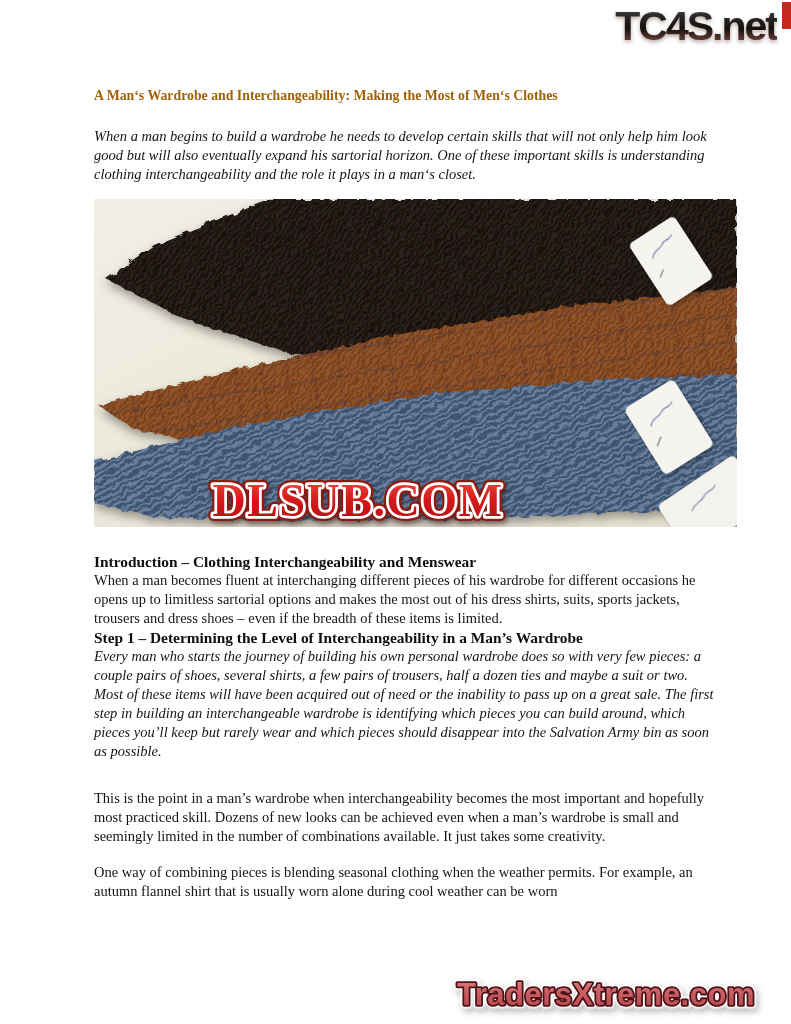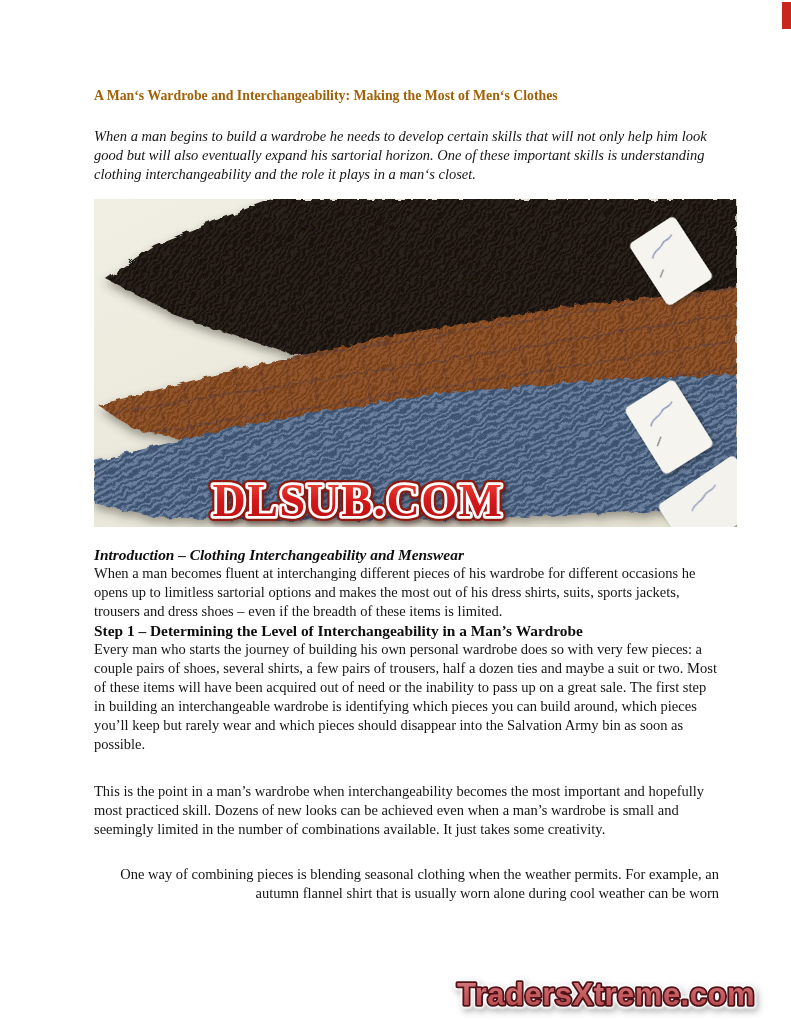--- a/index.html
+++ b/index.html
@@ -20,26 +20,26 @@
     position:absolute;top:2px;right:0;width:9px;height:27px;background:#c8271d;
   }
   
   .content{position:absolute;left:94px;top:86px;width:625px;}
   .title{
     font-size:13.8px;font-weight:bold;margin:0;line-height:19px;color:#a16207;
   }
   .body{font-size:14.5px;line-height:19px;margin:0;text-align:left;}
   .intro{margin-top:22px;font-style:italic;}
   .sec-h{font-size:15.4px;font-weight:bold;line-height:19px;margin:0;color:#0e0e0e;}
-  .h-intro{margin-top:18px;font-style:italic;}
+  .h-intro{margin-top:25px;}
   .p-after-h{}
   .h-step{}
-  .p-tight{margin-top:0;}
+  .p-tight{margin-top:0;font-style:italic;}
   .p-gap{margin-top:28px;}
-  .p-gap2{margin-top:26px;text-align:right;}
+  .p-gap2{margin-top:17px;}
   
   .photo{position:relative;width:570px;height:328px;margin:15px 0 0 0;}
   .photo-svg{display:block;}
   .watermark{
     position:absolute;left:calc(50% - 21px);bottom:-6px;transform:translateX(-50%);
     filter:drop-shadow(2px 3px 2px rgba(40,0,0,.40));
   }
   .wm-text{
     font-family:"Liberation Serif",serif;font-weight:bold;
     font-size:46px;letter-spacing:1.5px;
@@ -52,20 +52,21 @@
   .ft-text{
     font-family:"Liberation Sans",sans-serif;font-weight:bold;
     font-size:31px;letter-spacing:0.5px;
   }
 </style>
 </head>
 <body>
 
 <div class="page">
 
+  <div class="top-logo">TC4S.net</div>
   <div class="corner-bar"></div>
 
   <main class="content">
 
     <h1 class="title">A Man‘s Wardrobe and Interchangeability: Making the Most of Men‘s Clothes</h1>
 
     <p class="body intro">When a man begins to build a wardrobe he needs to develop certain skills that will not only help him look good but will also eventually expand his sartorial horizon. One of these important skills is understanding clothing interchangeability and the role it plays in a man‘s closet.</p>
 
     <figure class="photo">
       <svg class="photo-svg" viewBox="0 0 643 328" width="643" height="328">

